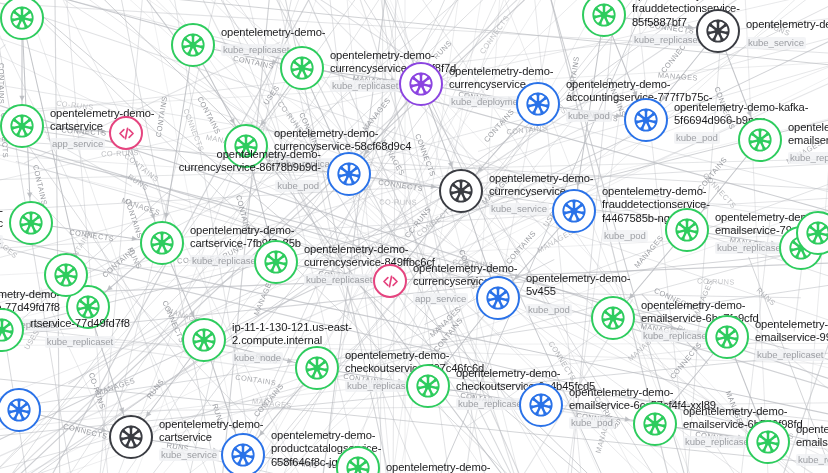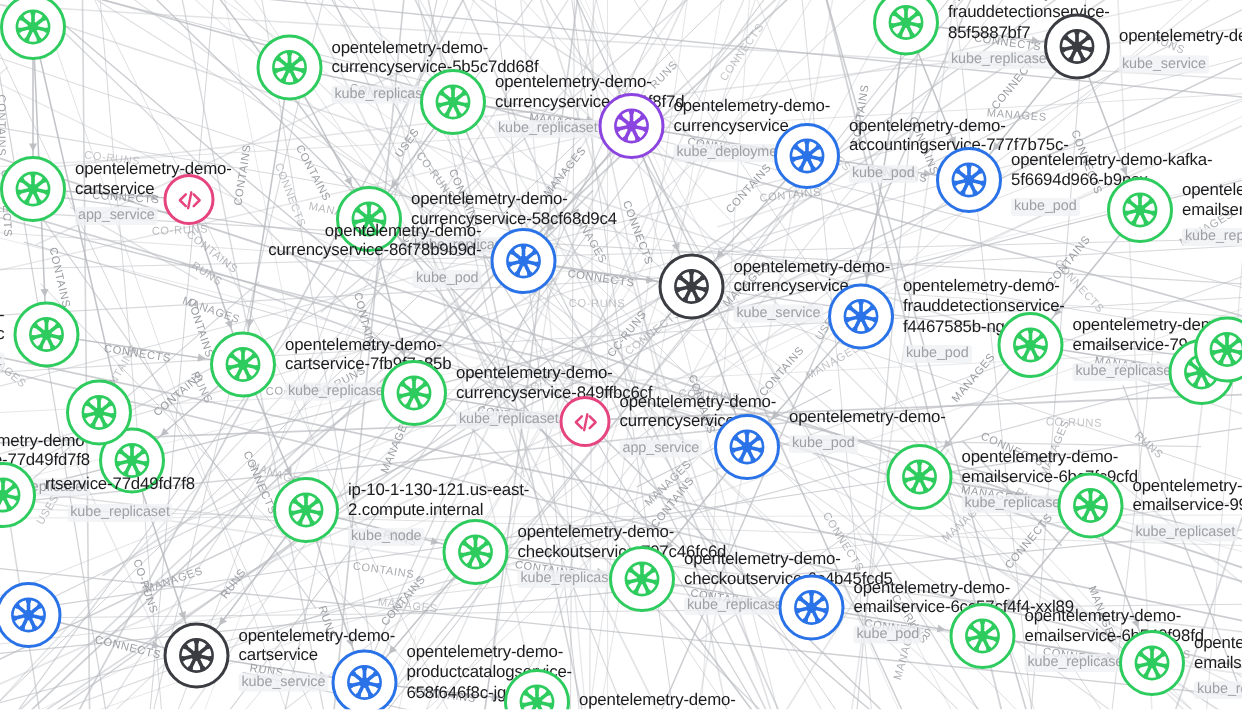--- a/index.html
+++ b/index.html
@@ -498,21 +498,20 @@
               <line x1="8.69" y1="12.76" x2="3.62" y2="13.91" stroke="#2ecc5e" stroke-width="2.1" stroke-linecap="round"></line>
               <circle cx="4.01" cy="13.82" r="1.5" fill="#2ecc5e"></circle>
               <line x1="9.34" y1="9.88" x2="5.28" y2="6.64" stroke="#2ecc5e" stroke-width="2.1" stroke-linecap="round"></line>
               <circle cx="5.59" cy="6.89" r="1.5" fill="#2ecc5e"></circle>
               <circle cx="12" cy="12" r="3.1" fill="#2ecc5e"></circle>
             </svg>
           </span>
         </div>
         <div class="node-label" style="left: 28px; text-align: left; top: -19.3px;">
           <div class="node-title">opentelemetry-demo-</div>
-          <div class="node-title">currencyservice-5b5c7dd68f</div>
           <div><span class="node-kind">kube_replicaset</span></div>
         </div>
       </div>
       <div class="node" style="left: 302px; top: 68px;">
         <div class="node-circle" style="width: 44px; height: 44px; border: 2px solid rgb(46, 204, 94);">
           <span>
             <svg class="glyph" width="28" height="28" viewBox="0 0 24 24">
               <circle cx="12" cy="12" r="9.2" fill="none" stroke="#2ecc5e" stroke-width="1.5"></circle>
               <line x1="12.00" y1="8.60" x2="12.00" y2="3.40" stroke="#2ecc5e" stroke-width="2.1" stroke-linecap="round"></line>
               <circle cx="12.00" cy="3.80" r="1.5" fill="#2ecc5e"></circle>
@@ -1043,20 +1042,21 @@
               <line x1="8.69" y1="12.76" x2="3.62" y2="13.91" stroke="#2a72e8" stroke-width="2.1" stroke-linecap="round"></line>
               <circle cx="4.01" cy="13.82" r="1.5" fill="#2a72e8"></circle>
               <line x1="9.34" y1="9.88" x2="5.28" y2="6.64" stroke="#2a72e8" stroke-width="2.1" stroke-linecap="round"></line>
               <circle cx="5.59" cy="6.89" r="1.5" fill="#2a72e8"></circle>
               <circle cx="12" cy="12" r="3.1" fill="#2a72e8"></circle>
             </svg>
           </span>
         </div>
         <div class="node-label" style="left: 28px; text-align: left; top: -25.95px;">
           <div class="node-title">opentelemetry-demo-</div>
+          <div class="node-title">5v455</div>
           <div><span class="node-kind">kube_pod</span></div>
         </div>
       </div>
       <div class="node" style="left: 613px; top: 318px;">
         <div class="node-circle" style="width: 44px; height: 44px; border: 2px solid rgb(46, 204, 94);">
           <span>
             <svg class="glyph" width="28" height="28" viewBox="0 0 24 24">
               <circle cx="12" cy="12" r="9.2" fill="none" stroke="#2ecc5e" stroke-width="1.5"></circle>
               <line x1="12.00" y1="8.60" x2="12.00" y2="3.40" stroke="#2ecc5e" stroke-width="2.1" stroke-linecap="round"></line>
               <circle cx="12.00" cy="3.80" r="1.5" fill="#2ecc5e"></circle>
@@ -1157,21 +1157,21 @@
               <circle cx="8.44" cy="19.39" r="1.5" fill="#2ecc5e"></circle>
               <line x1="8.69" y1="12.76" x2="3.62" y2="13.91" stroke="#2ecc5e" stroke-width="2.1" stroke-linecap="round"></line>
               <circle cx="4.01" cy="13.82" r="1.5" fill="#2ecc5e"></circle>
               <line x1="9.34" y1="9.88" x2="5.28" y2="6.64" stroke="#2ecc5e" stroke-width="2.1" stroke-linecap="round"></line>
               <circle cx="5.59" cy="6.89" r="1.5" fill="#2ecc5e"></circle>
               <circle cx="12" cy="12" r="3.1" fill="#2ecc5e"></circle>
             </svg>
           </span>
         </div>
         <div class="node-label" style="left: 28px; text-align: left; top: -19.3px;">
-          <div class="node-title">ip-10-1-130-121.us-east-</div>
+          <div class="node-title">ip-11-1-130-121.us-east-</div>
           <div class="node-title">2.compute.internal</div>
           <div><span class="node-kind">kube_node</span></div>
         </div>
       </div>
       <div class="node" style="left: 317px; top: 368px;">
         <div class="node-circle" style="width: 44px; height: 44px; border: 2px solid rgb(46, 204, 94);">
           <span>
             <svg class="glyph" width="28" height="28" viewBox="0 0 24 24">
               <circle cx="12" cy="12" r="9.2" fill="none" stroke="#2ecc5e" stroke-width="1.5"></circle>
               <line x1="12.00" y1="8.60" x2="12.00" y2="3.40" stroke="#2ecc5e" stroke-width="2.1" stroke-linecap="round"></line>

